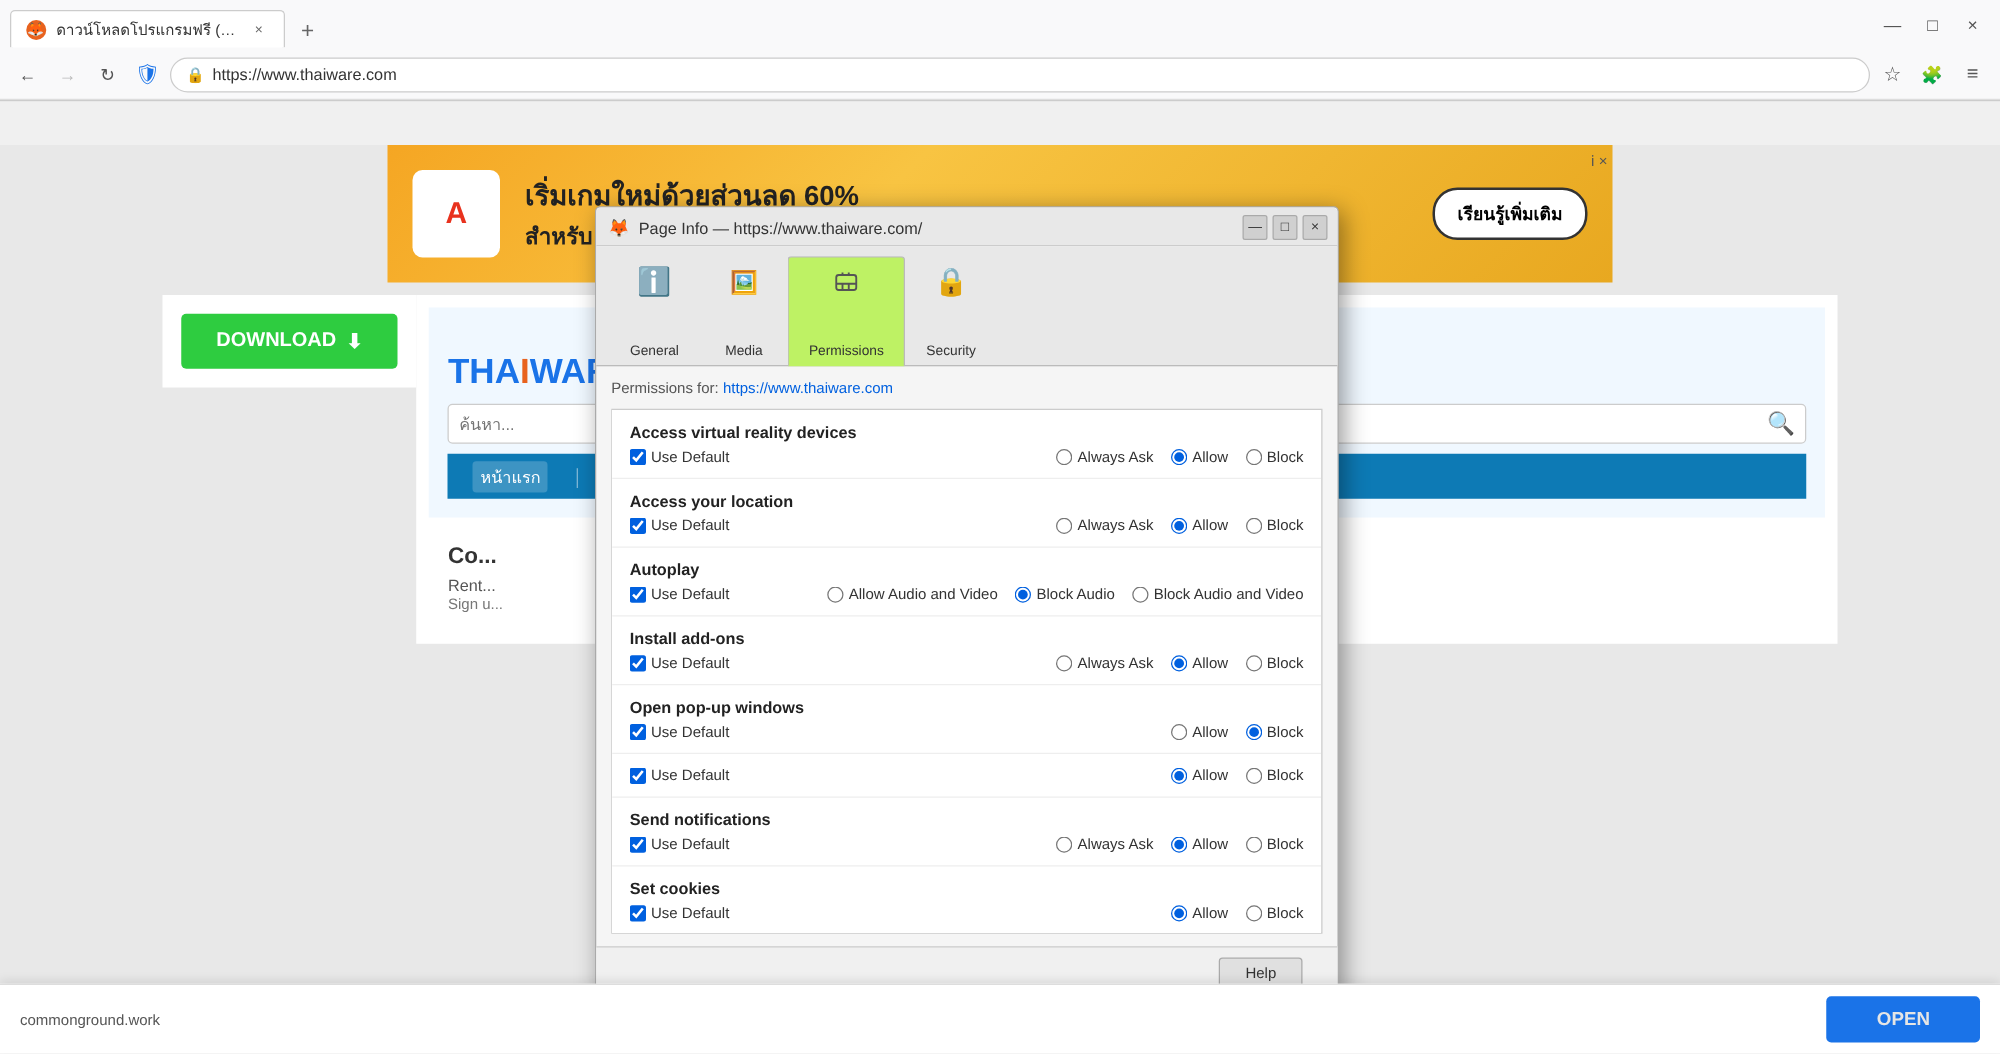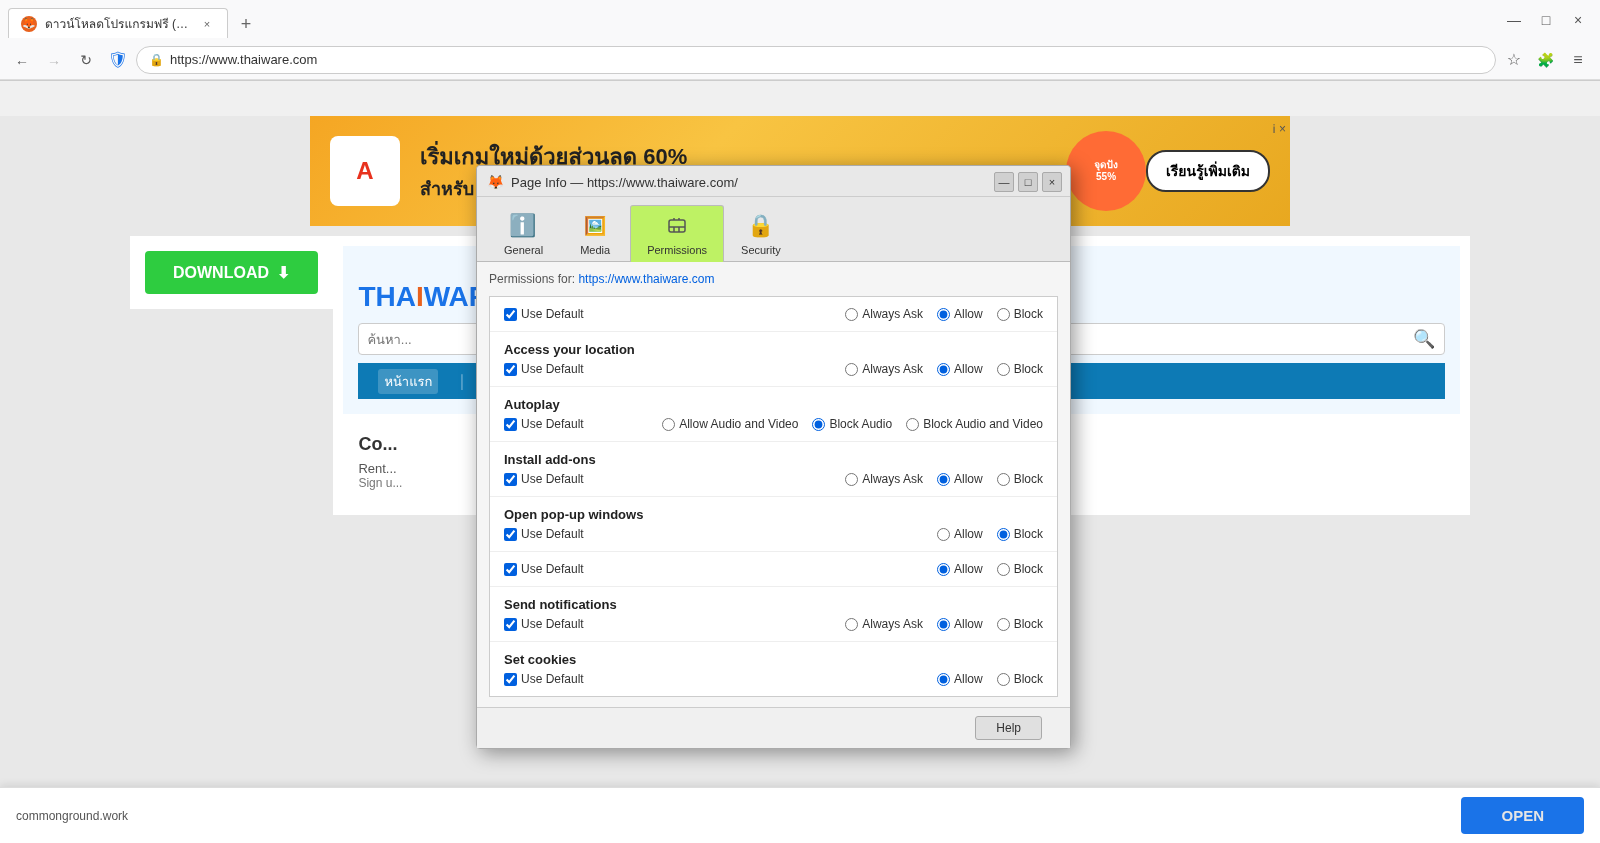--- a/index.html
+++ b/index.html
@@ -302,20 +302,21 @@
       width: 32px;
       height: 32px;
       display: flex;
       align-items: center;
       justify-content: center;
       font-size: 22px;
     }
     .dialog-tab-label {
       font-size: 11px;
       color: #333;
+      margin-top: 31px;
     }
     .dialog-body {
       padding: 10px 12px;
       flex: 1;
     }
     .permissions-for {
       font-size: 12px;
       color: #555;
       margin-bottom: 10px;
     }
@@ -493,21 +494,20 @@
 
   <div class="ad-banner">
     <div class="ad-logo">
       <span style="font-size:24px;font-weight:bold;color:#e8321e;">A</span>
     </div>
     <div class="ad-text">
       <div class="main">เริ่มเกมใหม่ด้วยส่วนลด 60%</div>
       <div class="sub">สำหรับ Creative Cloud</div>
     </div>
 
-    <div style="width:80px;height:80px;background:#ff6b35;border-radius:50%;display:flex;align-items:center;justify-content:center;color:white;font-size:10px;font-weight:bold;text-align:center;line-height:1.2;">จุดปัง<br>55%</div>
     <div class="ad-cta">เรียนรู้เพิ่มเติม</div>
     <div style="position:absolute;top:4px;right:4px;cursor:pointer;font-size:12px;color:#555;">ℹ ×</div>
   </div>
 
   <div style="display:flex;margin:10px 0;padding:0 130px;gap:0;align-items:flex-start;">
 
     <div style="background:white;padding:15px;min-width:200px;">
       <button class="download-btn">
         <span>DOWNLOAD</span>
         <span>⬇</span>
@@ -589,20 +589,21 @@
     </div>
 
     <div class="dialog-body">
       <div class="permissions-for">
         <span>Permissions for:</span>
         <a href="#">https://www.thaiware.com</a>
       </div>
       <div class="permissions-scroll">
 
         <div class="perm-item">
+          <div class="perm-title">Access virtual reality devices</div>
           <div class="perm-controls">
             <div class="perm-default">
               <input type="checkbox" checked="" id="vr_def" style="">
               <label for="vr_def">Use Default</label>
             </div>
             <div class="perm-options">
               <div class="perm-opt">
                 <input type="radio" name="vr" id="vr_ask" style="">
                 <label for="vr_ask">Always Ask</label>
               </div>

